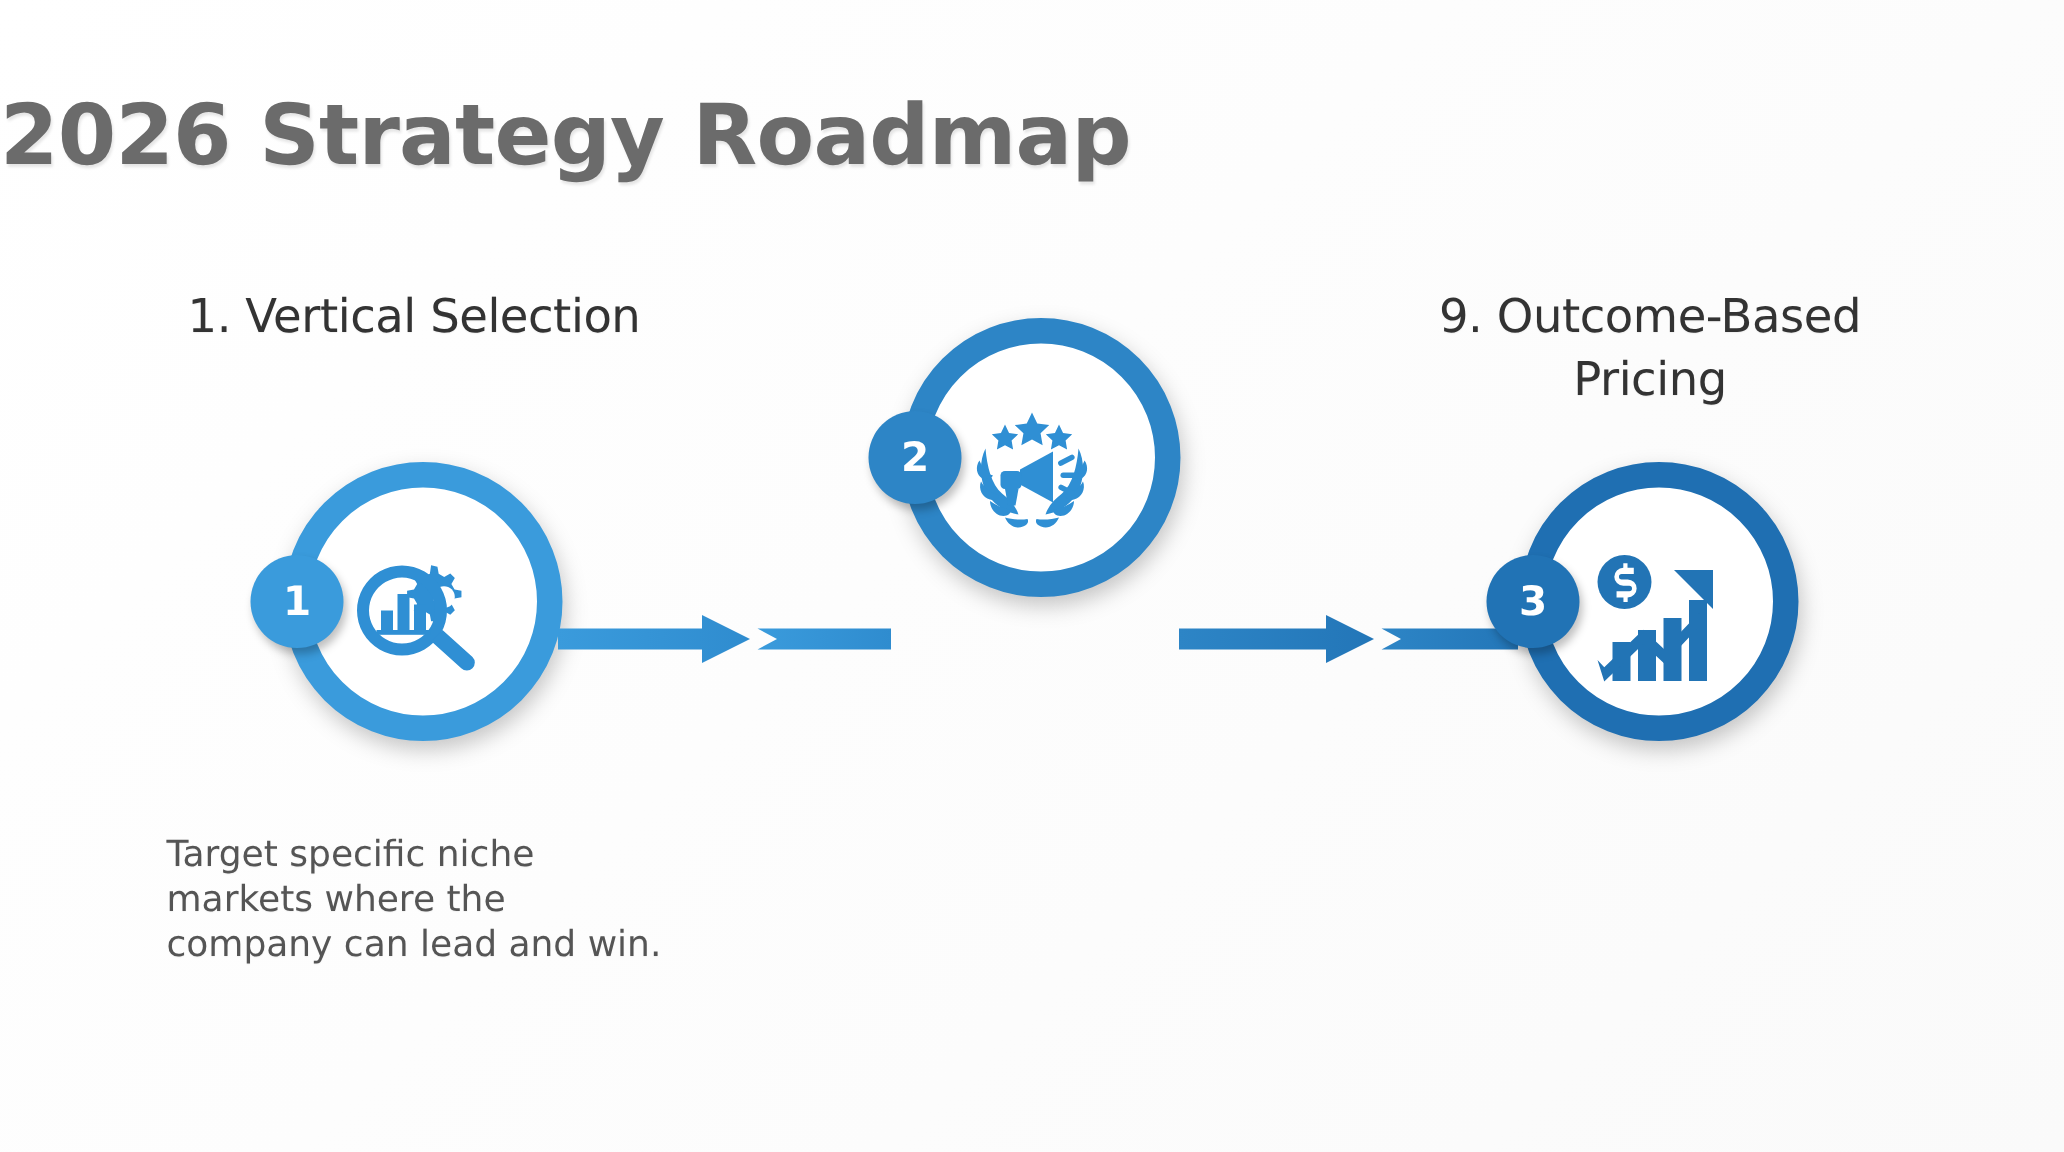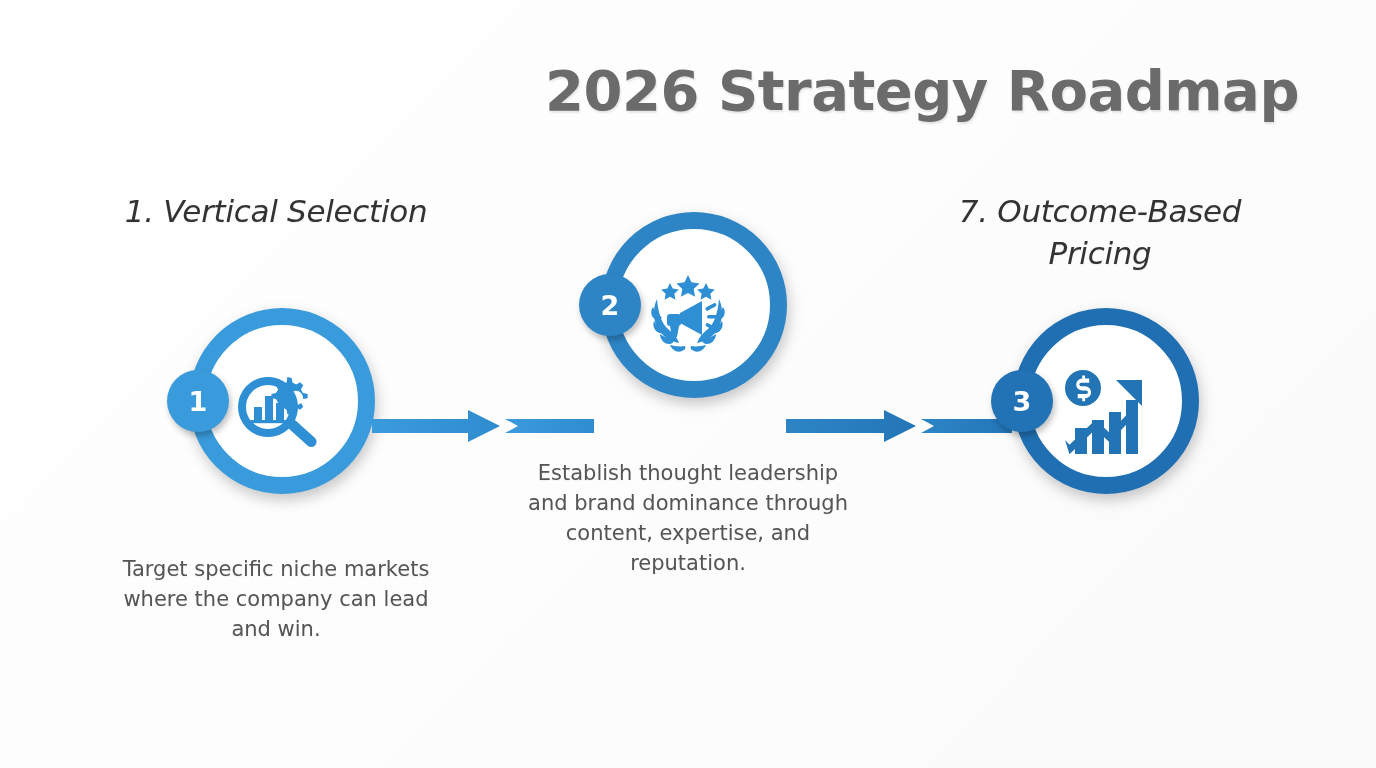--- a/index.html
+++ b/index.html
@@ -20,21 +20,21 @@
     inset: 0;
     background: linear-gradient(135deg, #ffffff 0%, #fdfdfd 45%, #fafafa 100%);
   }
 
   
   .title {
     position: absolute;
     top: 58px;
     left: 0;
     width: 1299px;
-    text-align: right;
+    text-align: left;
     font-size: 56px;
     font-weight: bold;
     color: #6b6b6b;
     letter-spacing: -0.5px;
     text-shadow: 1px 2px 2px rgba(0,0,0,0.10);
     font-family: "DejaVu Sans", sans-serif;
   }
 
   
   .steps {
@@ -60,21 +60,20 @@
     font-size: 31px;
     line-height: 42px;
     color: #333333;
     text-align: center;
     font-weight: normal;
     font-family: "DejaVu Sans", sans-serif;
     letter-spacing: -0.3px;
     width: 330px;
     min-height: 96px;
     text-shadow: 0px 1px 1px rgba(0,0,0,0.06);
-    font-style: italic;
   }
 
   
   .circle-wrap {
     position: relative;
     width: 210px;
     height: 210px;
     margin-top: 22px;
   }
 
@@ -125,22 +124,22 @@
     z-index: 3;
   }
   .badge.b1 { background: #3a9bdc; }
   .badge.b2 { background: #2d85c6; }
   .badge.b3 { background: #2173b5; }
 
   
   .step-desc {
     margin-top: 36px;
     width: 330px;
-    text-align: center;
-    font-size: 21px;
+    text-align: left;
+    font-size: 24px;
     line-height: 30px;
     color: #555555;
     font-family: "DejaVu Sans", sans-serif;
     text-shadow: 0px 1px 1px rgba(0,0,0,0.05);
   }
 
   
   .arrow {
     position: absolute;
     top: 410px;
@@ -246,25 +245,24 @@
               <path d="M30 55 l9 0 -2 11 -5 0 Z"></path>
 
               <rect x="67" y="44" width="12" height="3.6" rx="1.8"></rect>
               <rect x="65" y="34" width="12" height="3.6" rx="1.8" transform="rotate(-28 71 36)"></rect>
               <rect x="65" y="54" width="12" height="3.6" rx="1.8" transform="rotate(28 71 56)"></rect>
             </g>
           </svg>
         </div>
       </div>
 
-      <div class="step-desc">Establish thought leadership and brand dominance through content, expertise, and reputation.</div>
     </div>
 
     <div class="step">
-      <div class="step-heading">7. Outcome-Based Pricing</div>
+      <div class="step-heading">9. Outcome-Based Pricing</div>
 
       <div class="circle-wrap">
         <div class="ring r3"></div>
         <div class="badge b3">3</div>
         <div class="icon-slot">
           <svg width="96" height="94" viewBox="0 0 96 94" xmlns="http://www.w3.org/2000/svg">
             <g fill="#2274b5">
 
               <circle cx="31" cy="22" r="18"></circle>
               <path d="M30.2 9.5 h2.8 v3.0 h4.2 v4.2 h-8.1 a1.8 1.8 0 0 0 0 3.6 h4.0 a6.0 6.0 0 0 1 0 12.0 v3.0 h-2.8 v-3.0 h-4.6 v-4.2 h8.5 a1.8 1.8 0 0 0 0-3.6 h-4.0 a6.0 6.0 0 0 1 0-12.0 Z" fill="#ffffff"></path>

